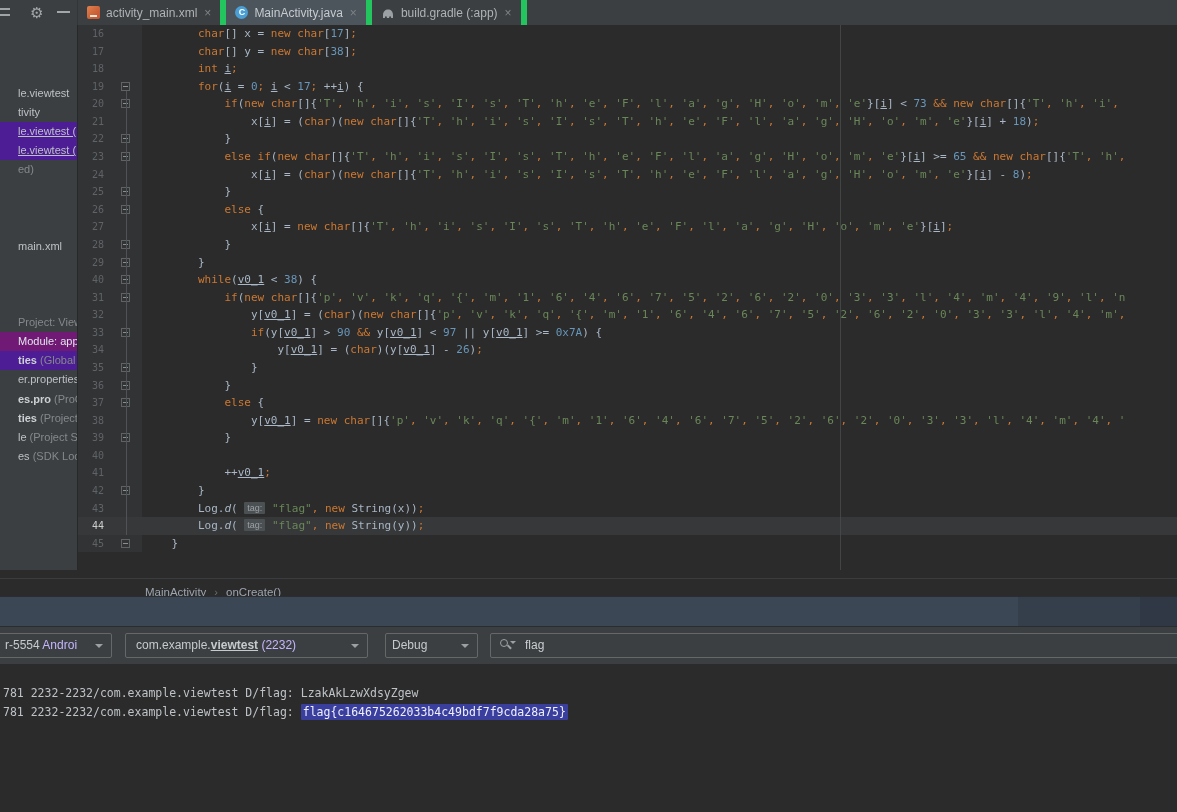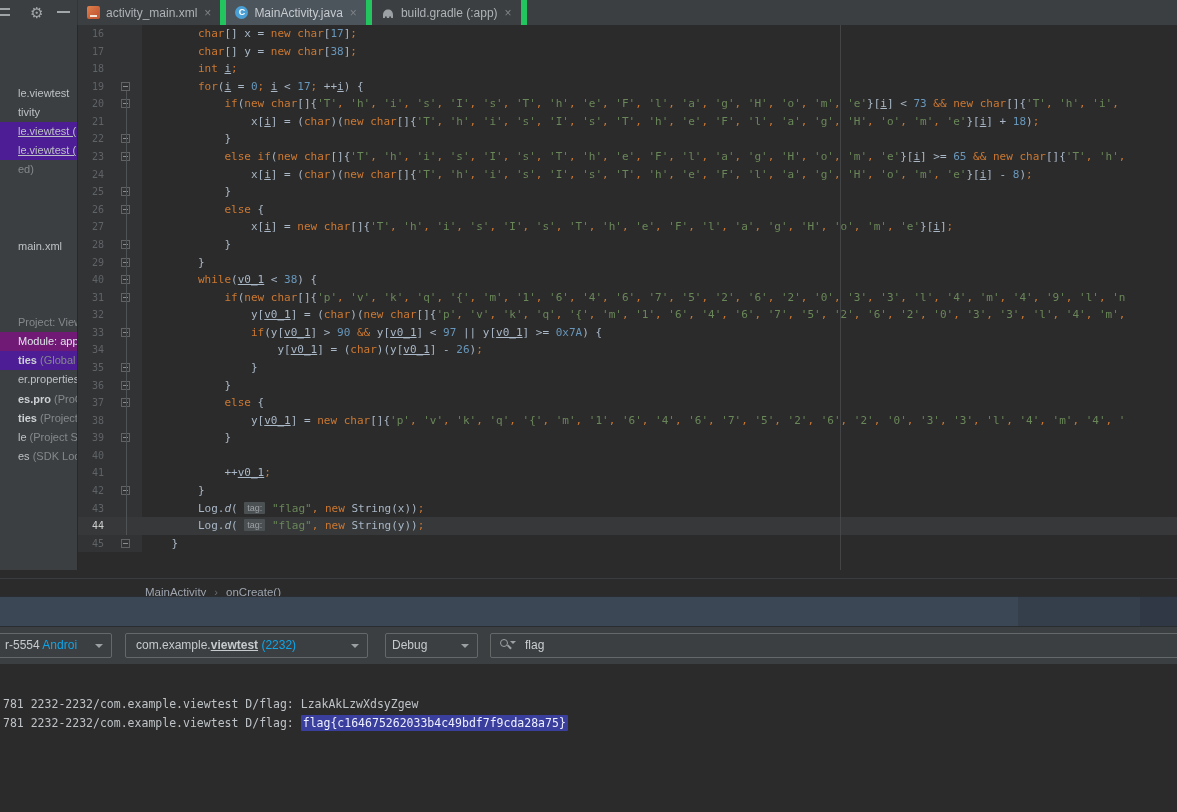--- a/index.html
+++ b/index.html
@@ -75,34 +75,34 @@
           background:linear-gradient(to right,#3c4755 0,#3c4755 1018px,#353f4b 1018px,#353f4b 1140px,#2f3844 1140px,#2f3844 100%);
           border-top:1px solid #2a2e33; border-bottom:1px solid #2a2d30; }
 
   
   #toolbar { position:absolute; left:0; top:627px; width:1177px; height:37px; background:#3c3f41; }
   .combo, .searchbox { position:absolute; top:6px; height:25px; border:1px solid #646869; border-radius:2px;
           font-size:12px; line-height:23px; color:#c7cacc; white-space:nowrap; overflow:hidden; }
   .combo-device { left:-42px; width:154px; padding-left:46px; }
   .combo-app { left:125px; width:243px; padding-left:10px; }
   .combo-debug { left:385px; width:93px; padding-left:6px; }
-  .c-dim { color:#0ea5e9; }
+  .c-dim { color:#c4b5fd; }
   .c-bold { font-weight:bold;text-decoration:underline; }
   .arrow { position:absolute; right:8px; top:10px; width:0; height:0;
            border-left:4px solid transparent; border-right:4px solid transparent; border-top:4px solid #9ba0a3; }
   .searchbox { left:490px; width:690px; padding-left:34px; color:#caced2; }
   .search-icon { position:absolute; left:9px; top:5px; width:14px; height:14px; }
   .search-icon .lens { position:absolute; left:0; top:0; width:8px; height:8px; border:1.5px solid #9da1a4; border-radius:50%; }
   .search-icon .handle { position:absolute; left:7px; top:7px; width:5px; height:1.5px; background:#9da1a4; transform:rotate(45deg); }
   .search-icon .hist { position:absolute; left:10px; top:2px; width:0; height:0;
            border-left:3px solid transparent; border-right:3px solid transparent; border-top:3px solid #9da1a4; }
 
   
   #logcat { position:absolute; left:0; top:664px; width:1175px; height:148px; background:#2b2b2b;
-            padding-top:31px; padding-left:3px; font-family:"DejaVu Sans Mono", monospace; font-size:11.5px; }
+            padding-top:20px; padding-left:3px; font-family:"DejaVu Sans Mono", monospace; font-size:11.5px; }
   .log-line { height:19px; line-height:19px; white-space:pre; color:#bec3c7; }
   .log-sel { background:#3a3e9c; color:#eef0ff; padding:1px 2px; border-radius:1px; }
 </style>
 </head>
 <body>
 
 <div id="app">
 
   <div id="tabbar">
     <div class="tb-icons">

